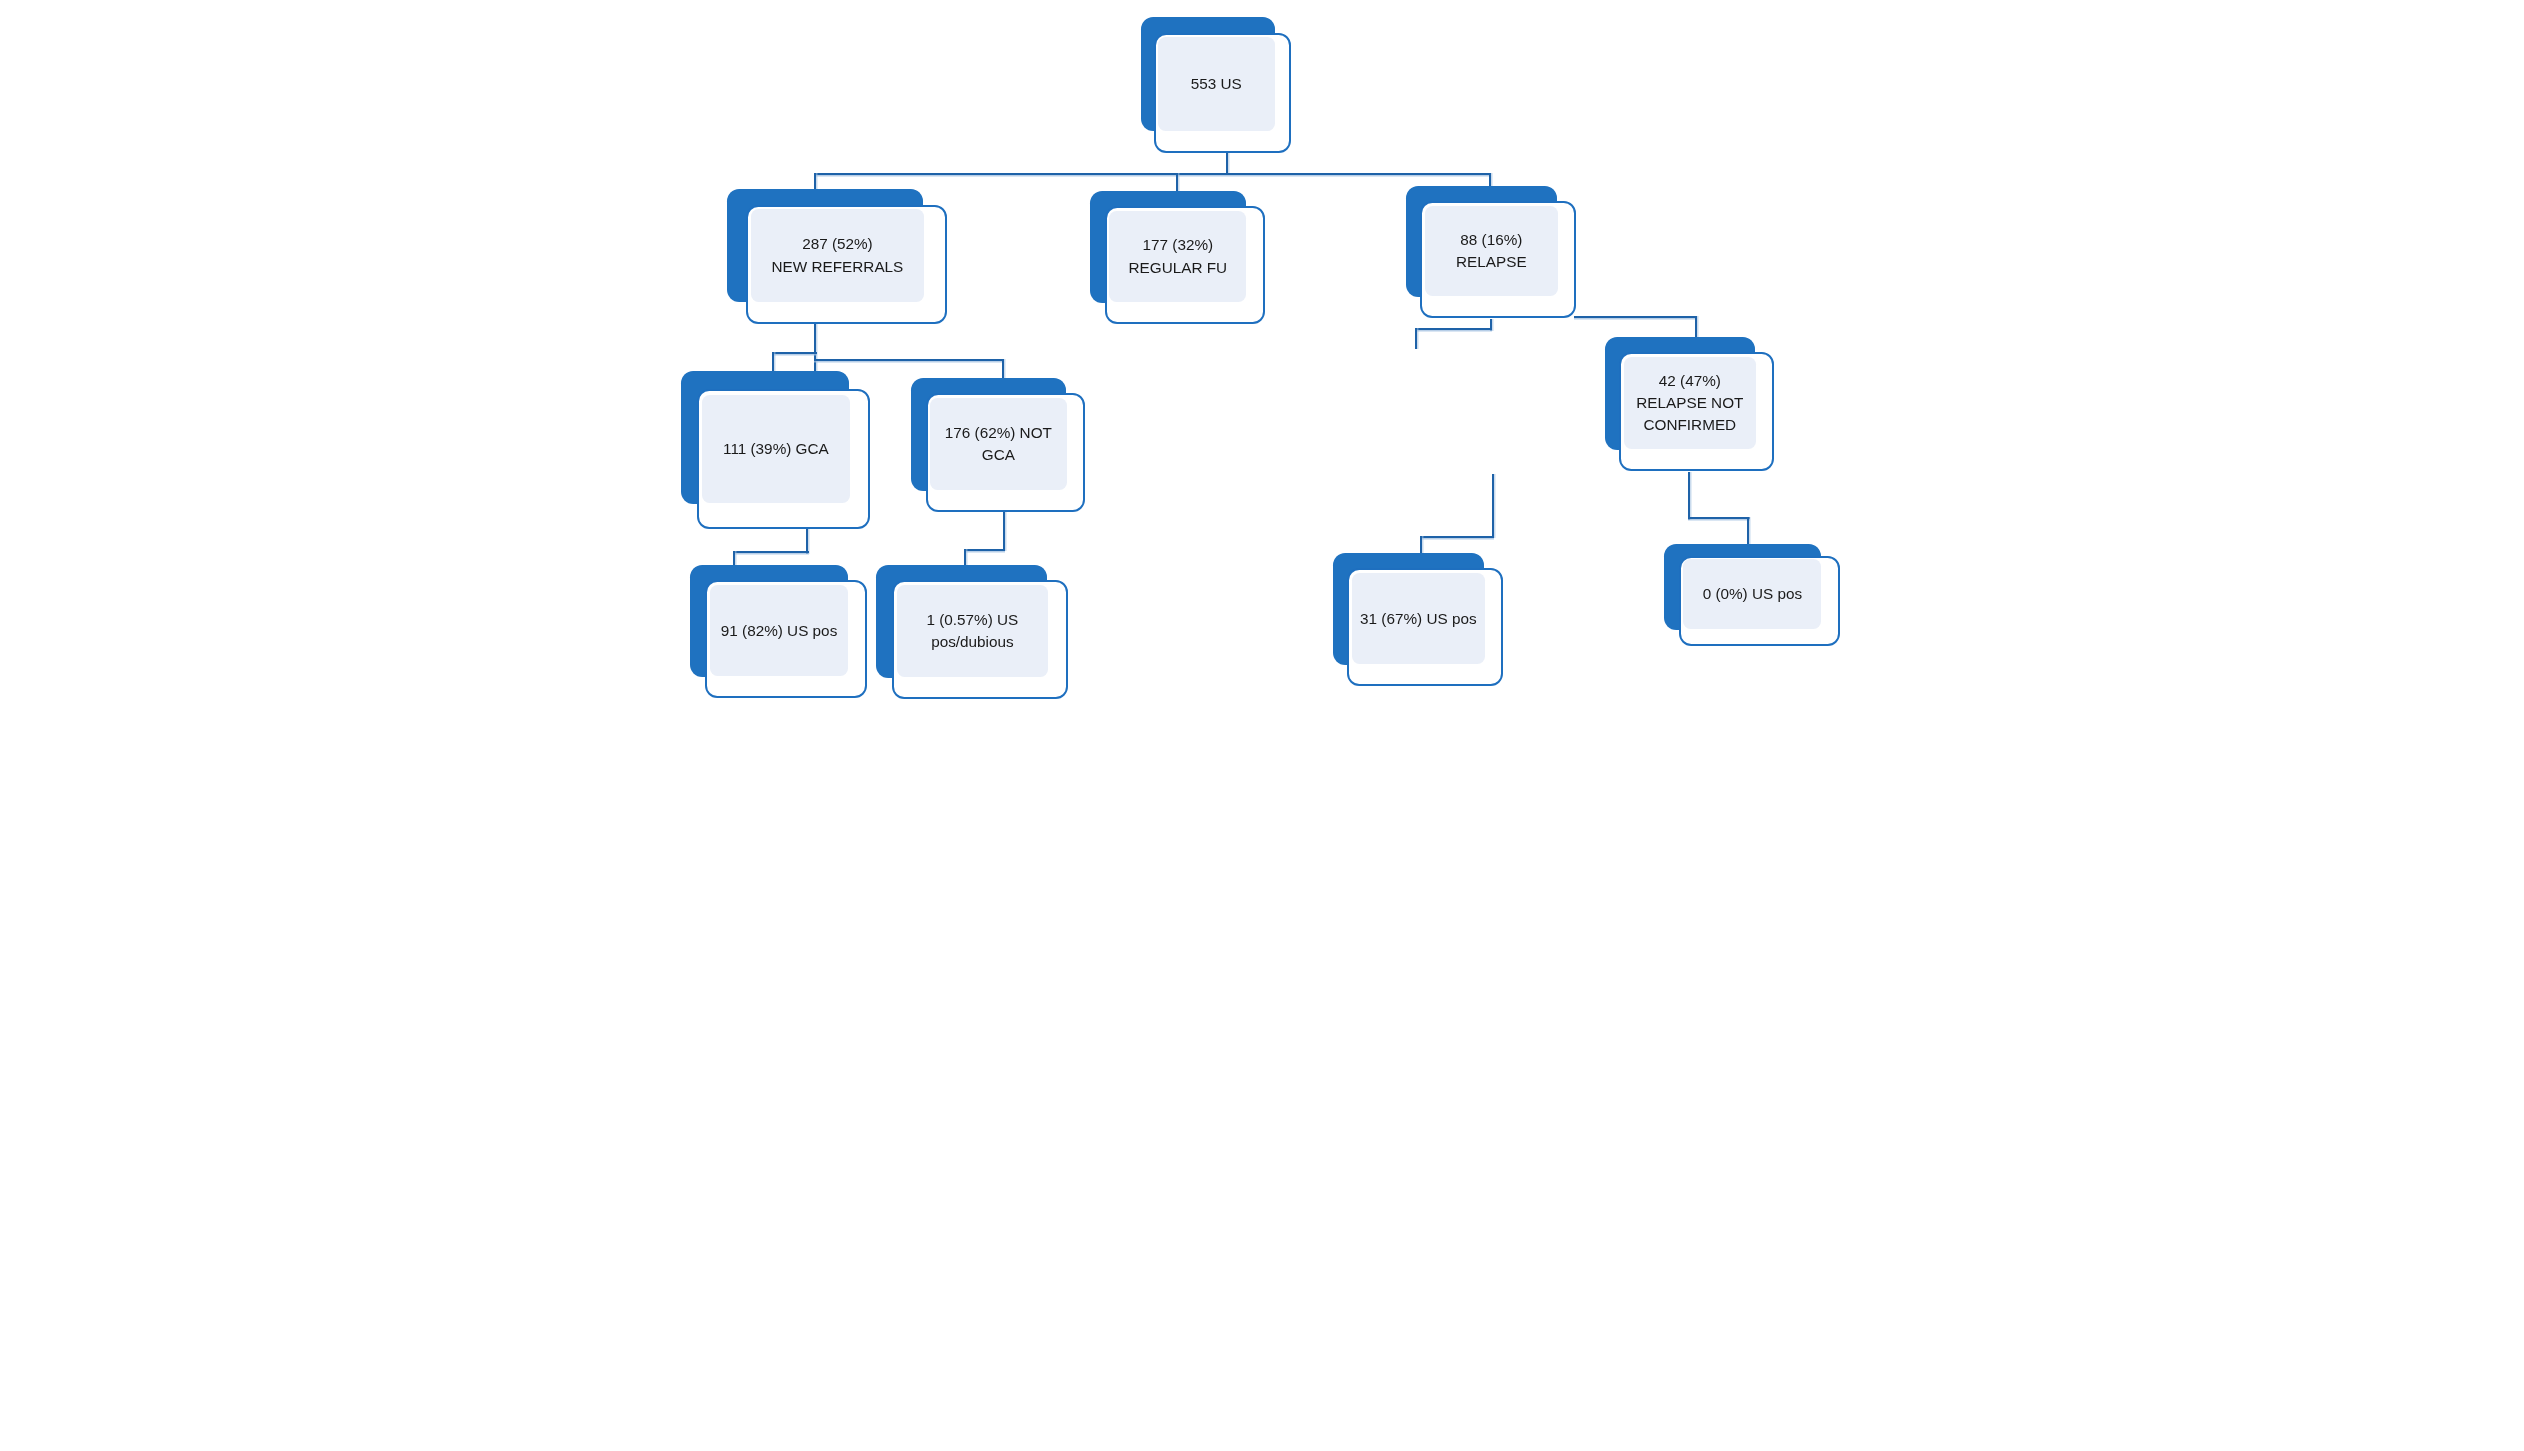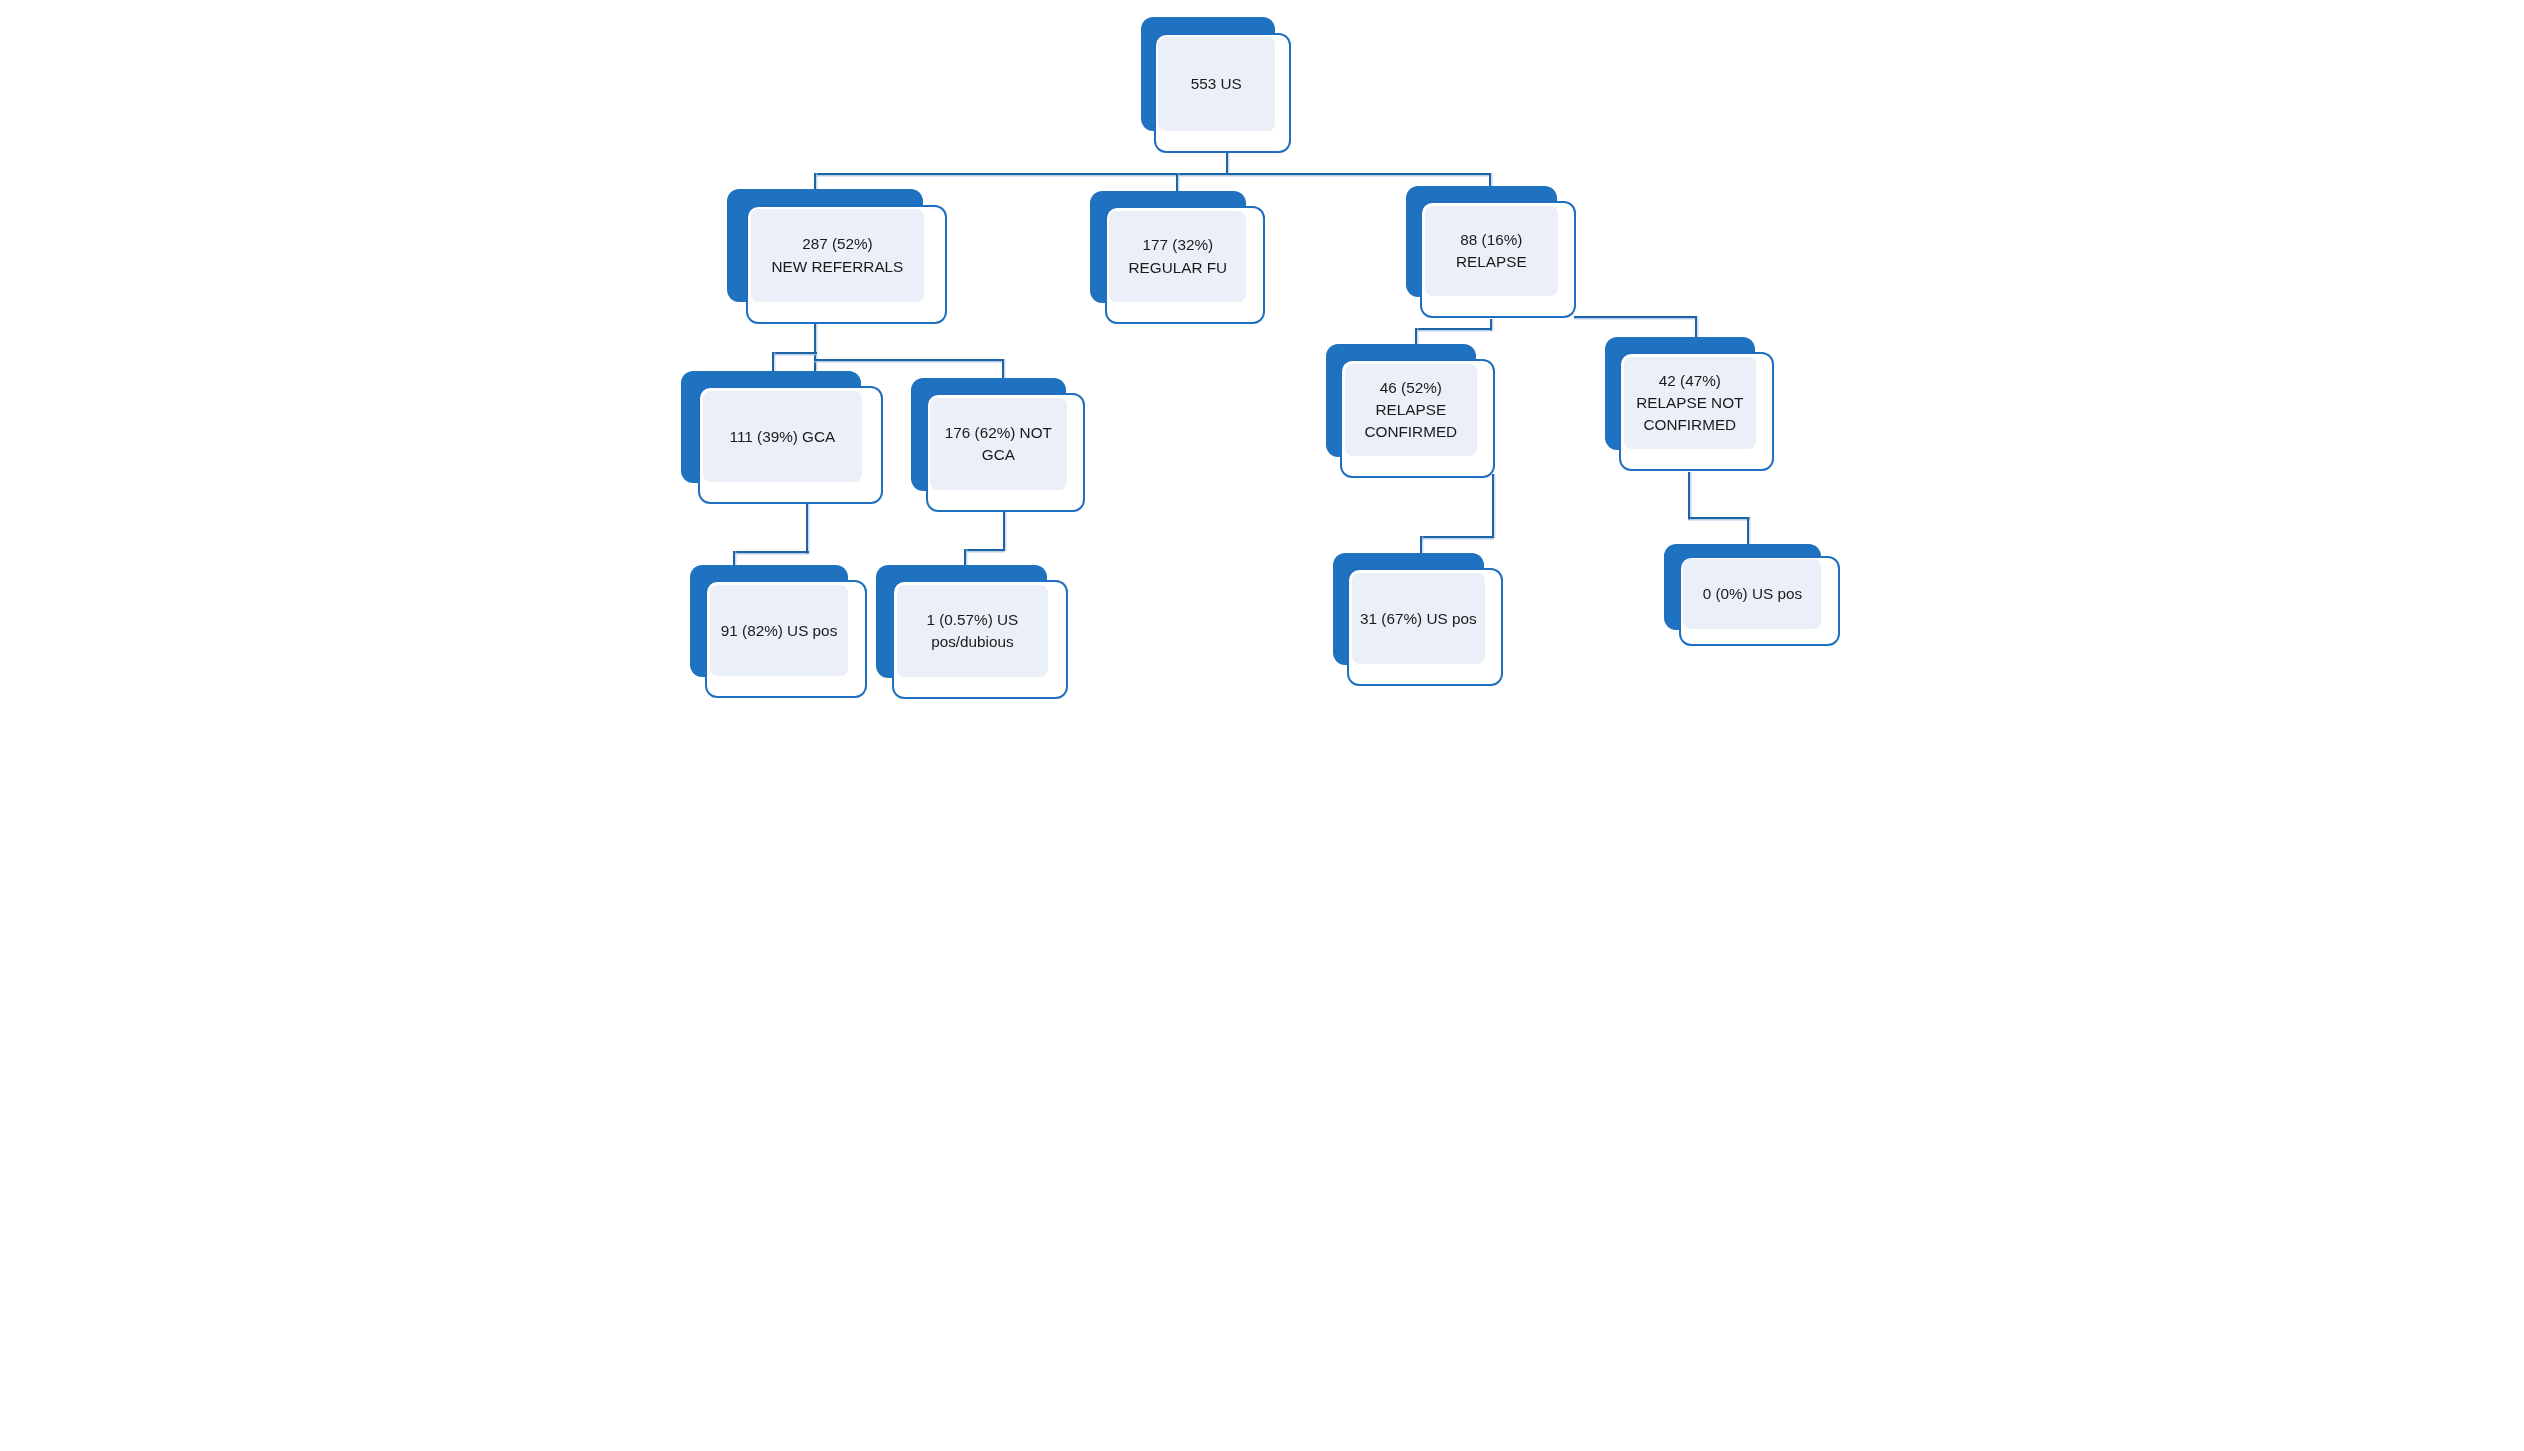--- a/index.html
+++ b/index.html
@@ -54,21 +54,21 @@
     font-size:15.3px;line-height:1.45;
     color:var(--text);
   }
   .node .label .para{width:100%;}
   .node.para-gap .para + .para{}
   
   .n-root   {left:510px;top:17px; width:150px;height:136px;border-radius:11px;}
   .n-new    {left:96px;top:189px;width:176px;height:135px;padding-left:44px;}
   .n-reg    {left:459px;top:191px;width:175px;height:133px;}
   .n-rel    {left:775px;top:186px;width:170px;height:132px;}
-  .n-gca    {left:50px; top:371px;width:189px;height:133px;padding-left:13px;}
+  .n-gca    {left:50px; top:371px;width:189px;height:158px;}
   .n-notgca {left:280px;top:378px;width:174px;height:134px;}
   .n-rc     {left:695px;top:344px;width:169px;height:134px;}
   .n-rnc    {left:974px;top:337px;width:169px;height:134px;}
   .n-91     {left:12.2px; top:565px;width:177px;height:133px;margin-left:47px;}
   .n-dub    {left:245px;top:565px;width:192px;height:134px;}
   .n-31     {left:702px;top:553px;width:170px;height:133px;}
   .n-0      {left:1033px;top:544px;width:176px;height:102px;}
 </style>
 </head>
 <body>
@@ -157,28 +157,20 @@
 
   <div class="node n-notgca">
     <div class="back"></div>
     <div class="front"></div>
     <div class="mid"></div>
     <div class="label">
         <div class="para">176 (62%) NOT GCA</div>
       </div>
   </div>
 
-  <div class="node n-rc">
-    <div class="back"></div>
-    <div class="front"></div>
-    <div class="mid"></div>
-    <div class="label">
-        <div class="para">46 (52%) RELAPSE CONFIRMED</div>
-      </div>
-  </div>
 
   <div class="node n-rnc para-gap">
     <div class="back"></div>
     <div class="front"></div>
     <div class="mid"></div>
     <div class="label">
         <div class="para">42 (47%)</div>
         <div class="para">RELAPSE NOT CONFIRMED</div>
       </div>
   </div>

